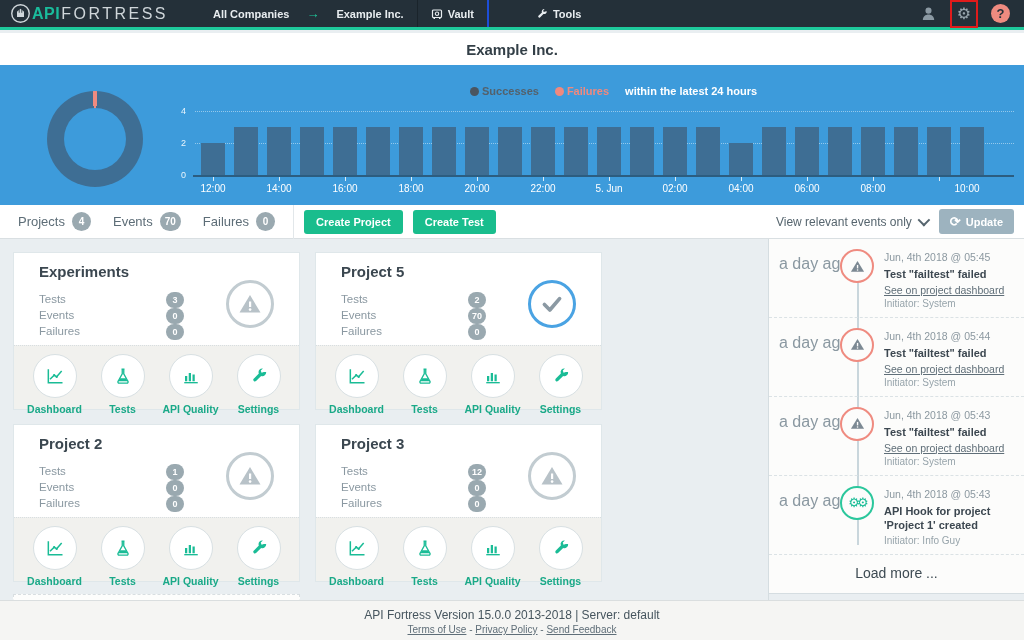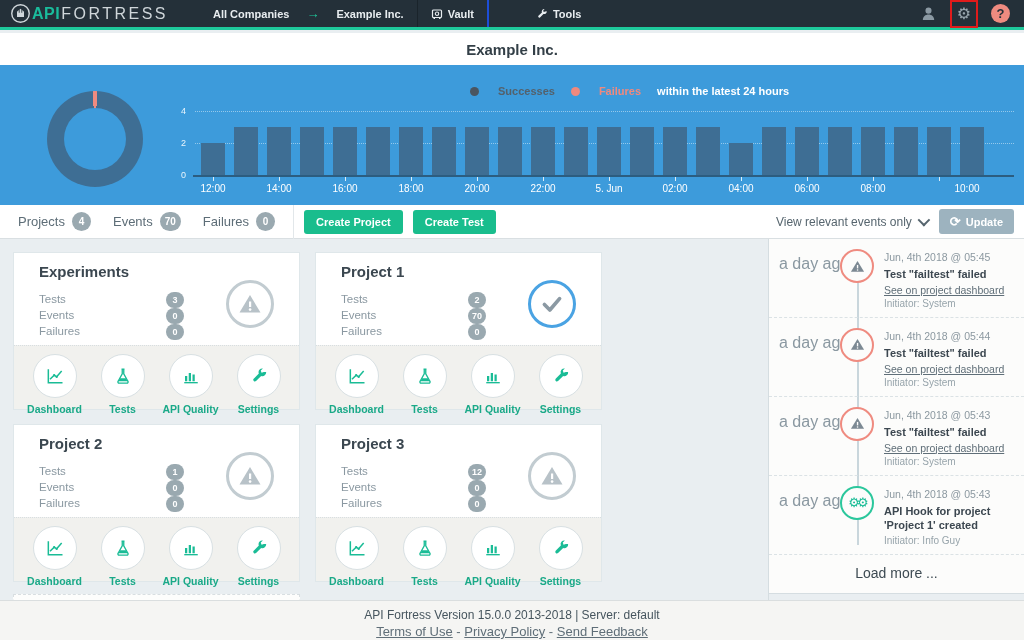--- a/index.html
+++ b/index.html
@@ -30,21 +30,21 @@
 
   
   .titlebar { position:absolute; top:33px; left:0; width:1024px; height:32px; background:#ffffff;
     display:flex; align-items:center; justify-content:center; }
   .page-title { font-size:15px; font-weight:bold; color:#333f47; }
 
   
   .panel { position:absolute; top:65px; left:0; width:1024px; height:140px; background:#3d9bdb; }
   .legend { position:absolute; top:20px; left:470px; display:flex; align-items:center; gap:16px;
     font-size:11px; font-weight:bold; }
-  .legend-item { display:flex; align-items:center; gap:19px; }
+  .legend-item { display:flex; align-items:center; gap:3px; }
   .dot { width:9px; height:9px; border-radius:50%; }
   .legend-success { color:#53616c; } .legend-success .dot { background:#4a5560; }
   .legend-fail { color:#f0897e; } .legend-fail .dot { background:#f0897e; }
   .legend-caption { color:#ffffff; }
   .donut { position:absolute; left:47px; top:26px; width:96px; height:96px; border-radius:50%; }
   .donut-hole { position:absolute; left:17px; top:17px; width:62px; height:62px;
     border-radius:50%; background:#3d9bdb; }
   .gridline { position:absolute; left:195px; width:819px; height:0;
     border-top:1px dotted rgba(255,255,255,.45); }
   .axis-line { position:absolute; left:193px; top:110px; width:821px; height:2px; background:#2c5d80; }
@@ -110,21 +110,21 @@
   .event-time { font-size:10.5px; color:#8b98a0; }
   .event-title { font-size:11px; font-weight:bold; color:#3c4750; margin-top:4px; line-height:1.35; }
   .event-link { font-size:10.5px; color:#5f6e78; text-decoration:underline; margin-top:2px; cursor:pointer; }
   .event-initiator { font-size:10px; color:#97a4ab; margin-top:2px; }
   .load-more { text-align:center; font-size:14px; color:#3d4a52; padding:10px 0 12px 0; cursor:pointer; }
 
   
   .footer { position:absolute; top:600px; left:0; width:1024px; height:40px; background:#f5f5f3;
     border-top:1px solid #dadedf; text-align:center; }
   .footer-version { font-size:12px; color:#46555e; margin-top:7px; }
-  .footer-links { font-size:13px; color:#5f6e78; margin-top:2px; }
+  .footer-links { font-size:10px; color:#5f6e78; margin-top:2px; }
   .footer-links .lnk { text-decoration:underline; cursor:pointer; }
   svg { display:block; }
 </style>
 </head>
 <body>
 
 <div class="app">
 
   <div class="navbar">
     <div class="logo">
@@ -344,21 +344,21 @@
                 <path d="M21.5 6.5a5 5 0 0 1-6.6 5.4L8 18.8a2.2 2.2 0 0 1-3.1-3.1l6.9-6.9A5 5 0 0 1 17.2 2l-2.8 2.8 1 3 3-1z" fill="currentColor"></path>
               </svg>
             </div>
           <div class="action-label">Settings</div>
         </div>
       </div>
     </div>
 
     <div class="card" style="left:315px; top:13px;">
       <div class="card-top">
-        <div class="card-title">Project 1</div>
+        <div class="card-title">Project 5</div>
         <div class="stat-row" style="top:40px;">Tests</div>
         <div class="stat-row" style="top:56px;">Events</div>
         <div class="stat-row" style="top:72px;">Failures</div>
         <div class="stat-badge" style="top:39px;">2</div>
         <div class="stat-badge" style="top:55px;">70</div>
         <div class="stat-badge" style="top:71px;">0</div>
         <div class="status-circle status-ok">
           <svg width="26" height="26" viewBox="0 0 24 24">
             <path d="M5 12.5 L10 17.5 L19 7" fill="none" stroke="currentColor" stroke-width="3.4" stroke-linecap="round" stroke-linejoin="round"></path>
           </svg>

